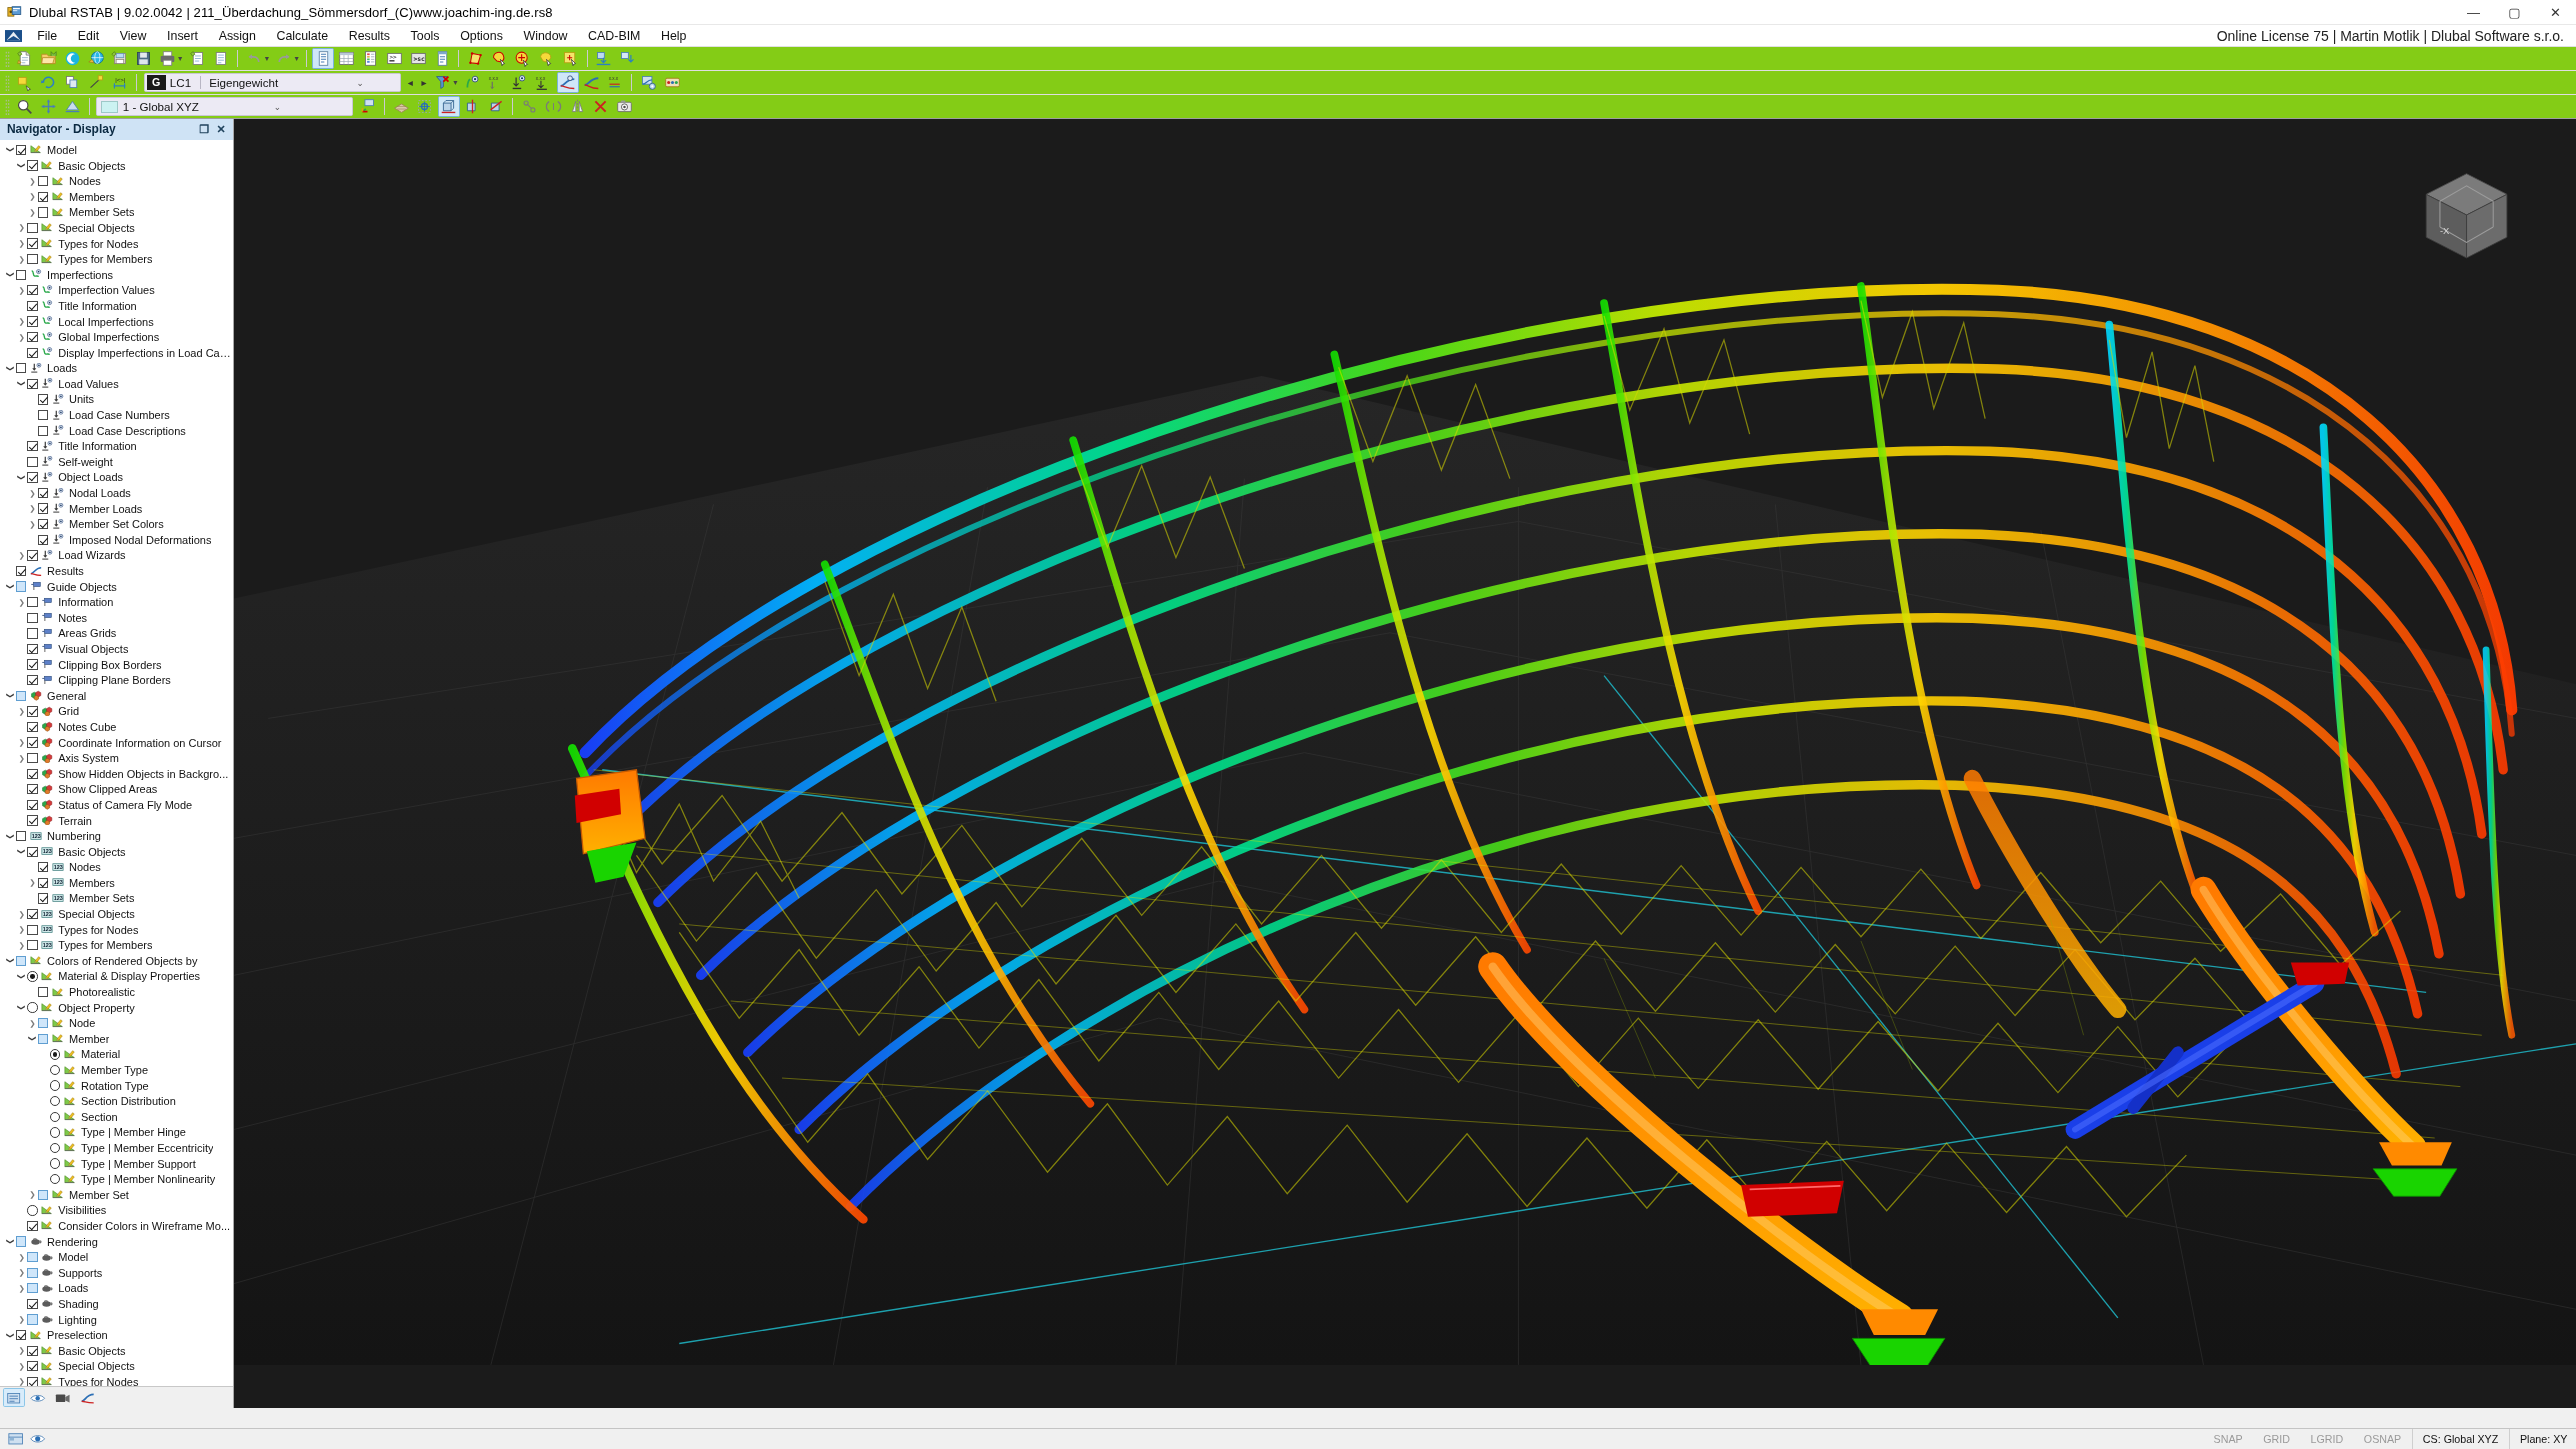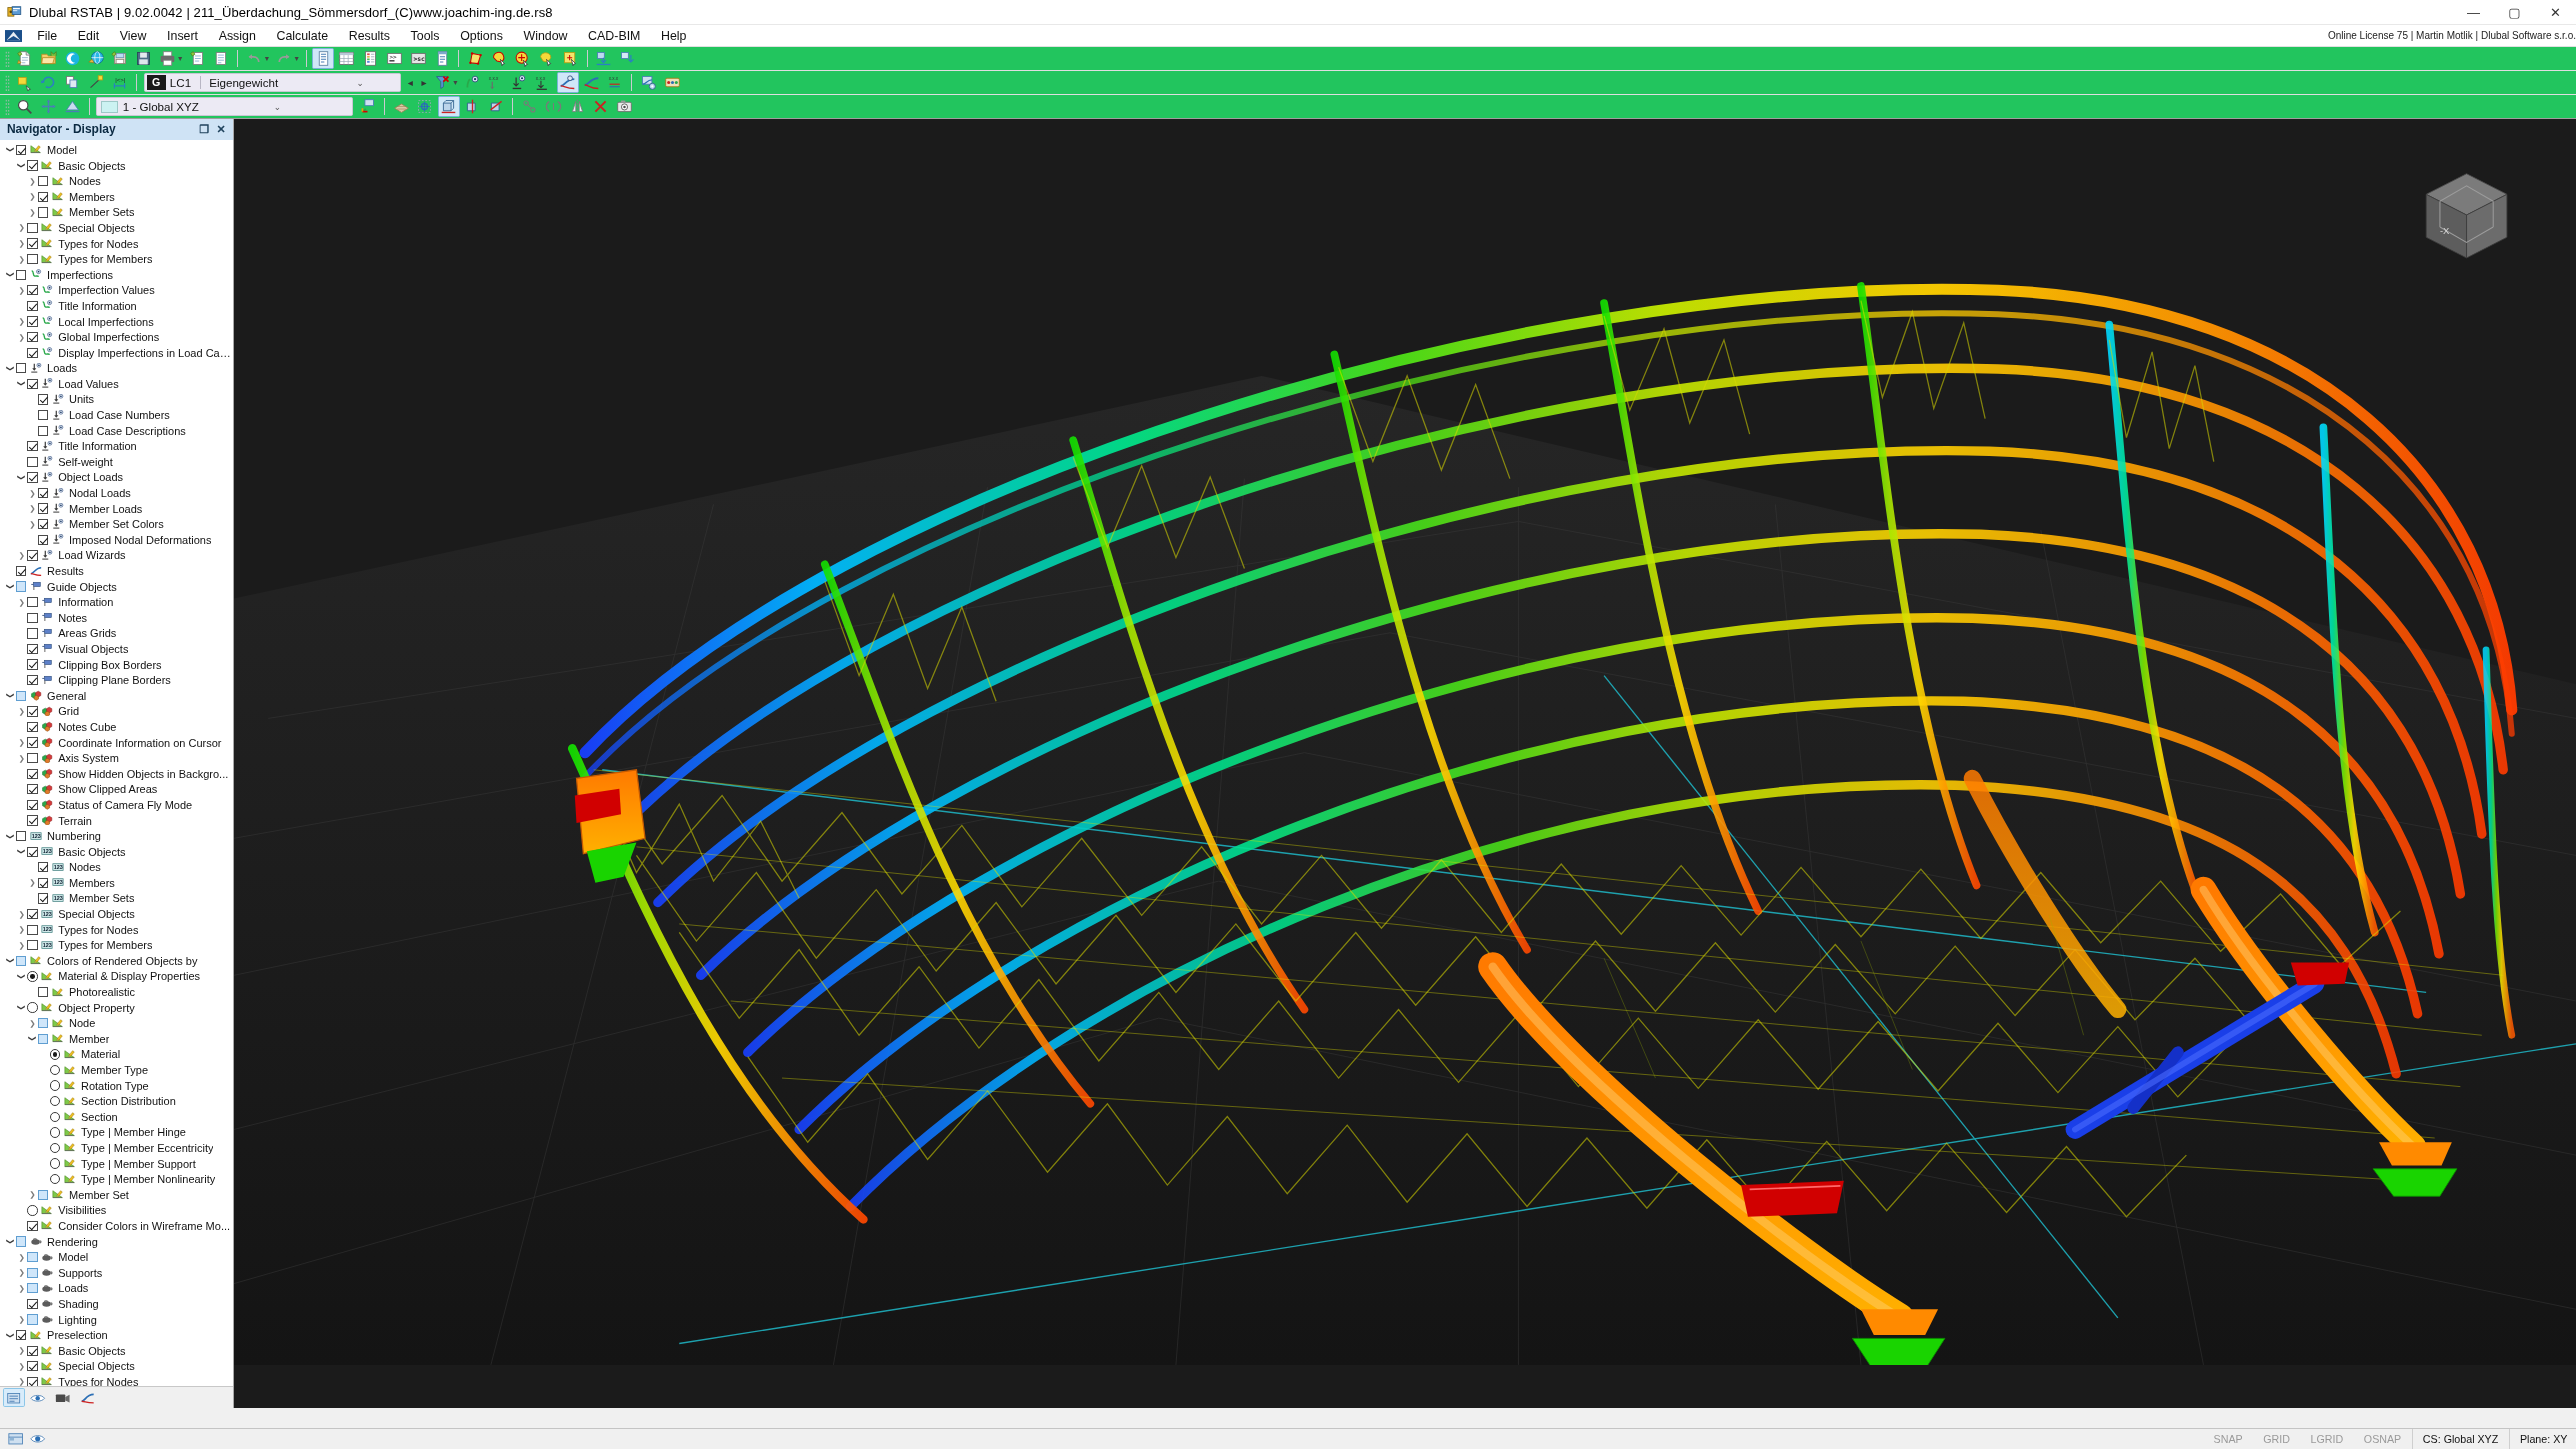--- a/index.html
+++ b/index.html
@@ -24,25 +24,25 @@
   .tb-btn { width: 41px; height: 25px; display: flex; align-items: center; justify-content: center;
             font-size: 13px; color: #333; }
 
   
   .menubar {
     height: 22px; background: #ffffff; display: flex; align-items: center; flex: none;
     border-bottom: 0.9px solid #e0e0e0;
   }
   .menu-logo { width: 27px; display:flex; align-items:center; justify-content:center; }
   .menu-item { padding: 0 10.3px; font-size: 12.4px; color: #111; line-height: 22px; height: 22px; }
-  .menu-right { margin-left: auto; font-size: 10px; color: #222; }
+  .menu-right { margin-left: auto; font-size: 14px; color: #222; padding-right: 12px; }
 
   
   .toolbar {
-    height: 24px; background: #22c55e; display: flex; align-items: center; flex: none;
+    height: 24px; background: #84cc16; display: flex; align-items: center; flex: none;
     border-bottom: 0.9px solid #dedee0; padding: 0 1.7px;
   }
   .tgrip { width: 6px; height: 17px; margin: 0 2.6px;
     background-image: radial-gradient(circle, #b9b9bd 0.9px, transparent 0.9px);
     background-size: 2.6px 3.4px; background-position: 0.9px 0.9px; }
   .tbtn { width: 22px; height: 20.6px; display:flex; align-items:center; justify-content:center;
           margin: 0 0.9px; border: 0.9px solid transparent; border-radius: 1.7px; position: relative; }
   .tbtn.active { background: #cfe7f8; border: 0.9px solid #7ab3d8; }
   .tsep { width: 0.9px; height: 17px; background: #cbcbd0; margin: 0 4.3px; }
   .caret { font-size: 6.9px; color: #444; margin-left: -2.6px; margin-right: 1.7px; }

